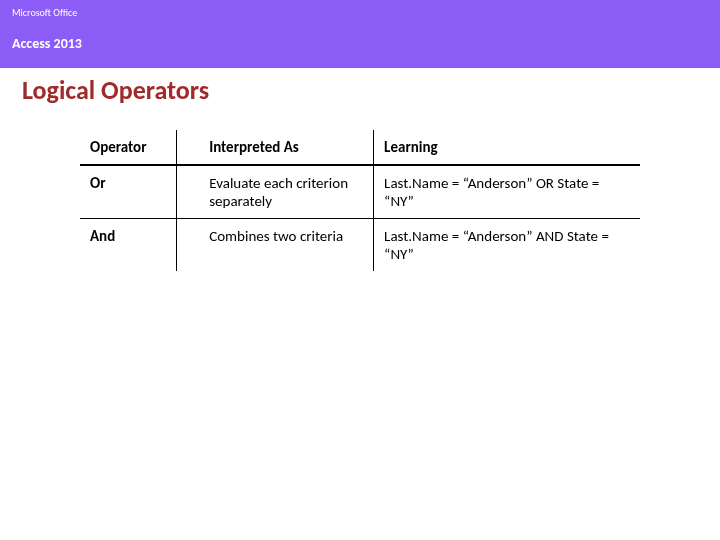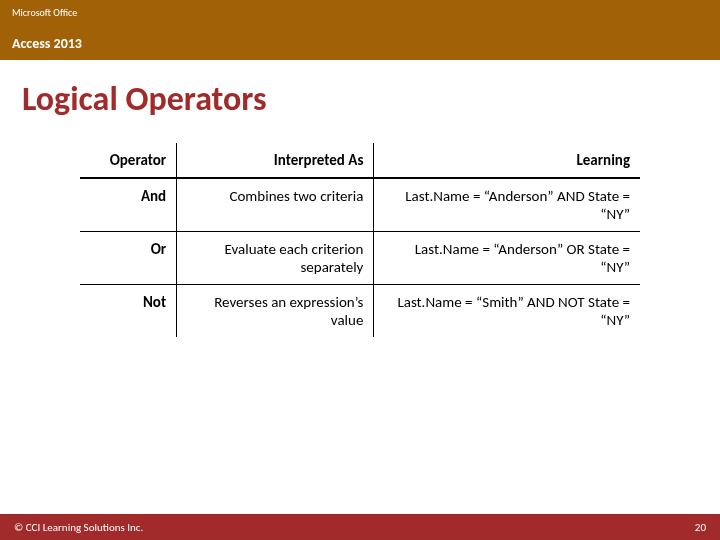--- a/index.html
+++ b/index.html
@@ -1,22 +1,22 @@
 <!DOCTYPE html>
 <html><head>
 <meta charset="utf-8">
 <style>
   html,body{margin:0;padding:0;width:720px;height:540px;background:#fff;font-family:"Segoe UI",Calibri,Arial,sans-serif;color:#000;}
   .slide{position:relative;width:720px;height:540px;}
-  .topbar{background:#a16207;color:#fff;padding:6px 12px 8px 12px;}
+  .topbar{background:#8b5cf6;color:#fff;padding:6px 12px 16px 12px;}
   .topbar .brand{font-size:10px;color:#fff;}
   .topbar .product{font-size:14px;font-weight:bold;color:#fff;margin-top:16px;}
-  .title{color:#A12A2A;font-size:34px;font-weight:bold;margin:18px 0 24px 22px;}
+  .title{color:#A12A2A;font-size:26px;font-weight:bold;margin:6px 0 24px 22px;}
   .tbl{border-collapse:collapse;margin-left:80px;width:560px;}
-  .tbl td{padding:8px 10px;vertical-align:top;font-size:15px;border-bottom:1px solid #000;text-align:right;}
+  .tbl td{padding:8px 10px;vertical-align:top;font-size:15px;border-bottom:1px solid #000;}
   .tbl tr.header td{font-weight:bold;border-bottom:2px solid #000;}
   .tbl td.op{font-weight:bold;width:80px;}
   .tbl td.interp{width:170px;padding-left:32px;}
   .tbl td.ex{width:280px;}
   .tbl td.sep-left{border-left:1px solid #000;}
   .tbl tr:last-child td{border-bottom:none;}
   .footerbar{position:absolute;bottom:0;left:0;right:0;height:26px;background:#A12A2A;color:#fff;font-size:11px;display:flex;align-items:center;justify-content:space-between;padding:0 14px;}
 </style>
 </head>
 <body>
@@ -30,35 +30,26 @@
 <div class="title">Logical Operators</div>
 
 <table class="tbl">
   <tbody>
         <tr class="header">
     <td class="op">Operator</td>
     <td class="interp sep-left">Interpreted As</td>
     <td class="ex sep-left">Learning</td>
   </tr>
   <tr>
-    <td class="op">And</td>
-    <td class="interp sep-left">Combines two criteria</td>
-    <td class="ex sep-left">Last.Name = “Anderson” AND State = “NY”</td>
-  </tr>
-  <tr>
     <td class="op">Or</td>
     <td class="interp sep-left">Evaluate each criterion separately</td>
     <td class="ex sep-left">Last.Name = “Anderson” OR State = “NY”</td>
   </tr>
   <tr>
-    <td class="op">Not</td>
-    <td class="interp sep-left">Reverses an expression’s value</td>
-    <td class="ex sep-left">Last.Name = “Smith” AND NOT State = “NY”</td>
+    <td class="op">And</td>
+    <td class="interp sep-left">Combines two criteria</td>
+    <td class="ex sep-left">Last.Name = “Anderson” AND State = “NY”</td>
   </tr>
 </tbody>
     </table>
 
-<div class="footerbar">
-  <span>© CCI Learning Solutions Inc.</span>
-  <span>20</span>
-</div>
 
 </div>
 
 </body></html>

